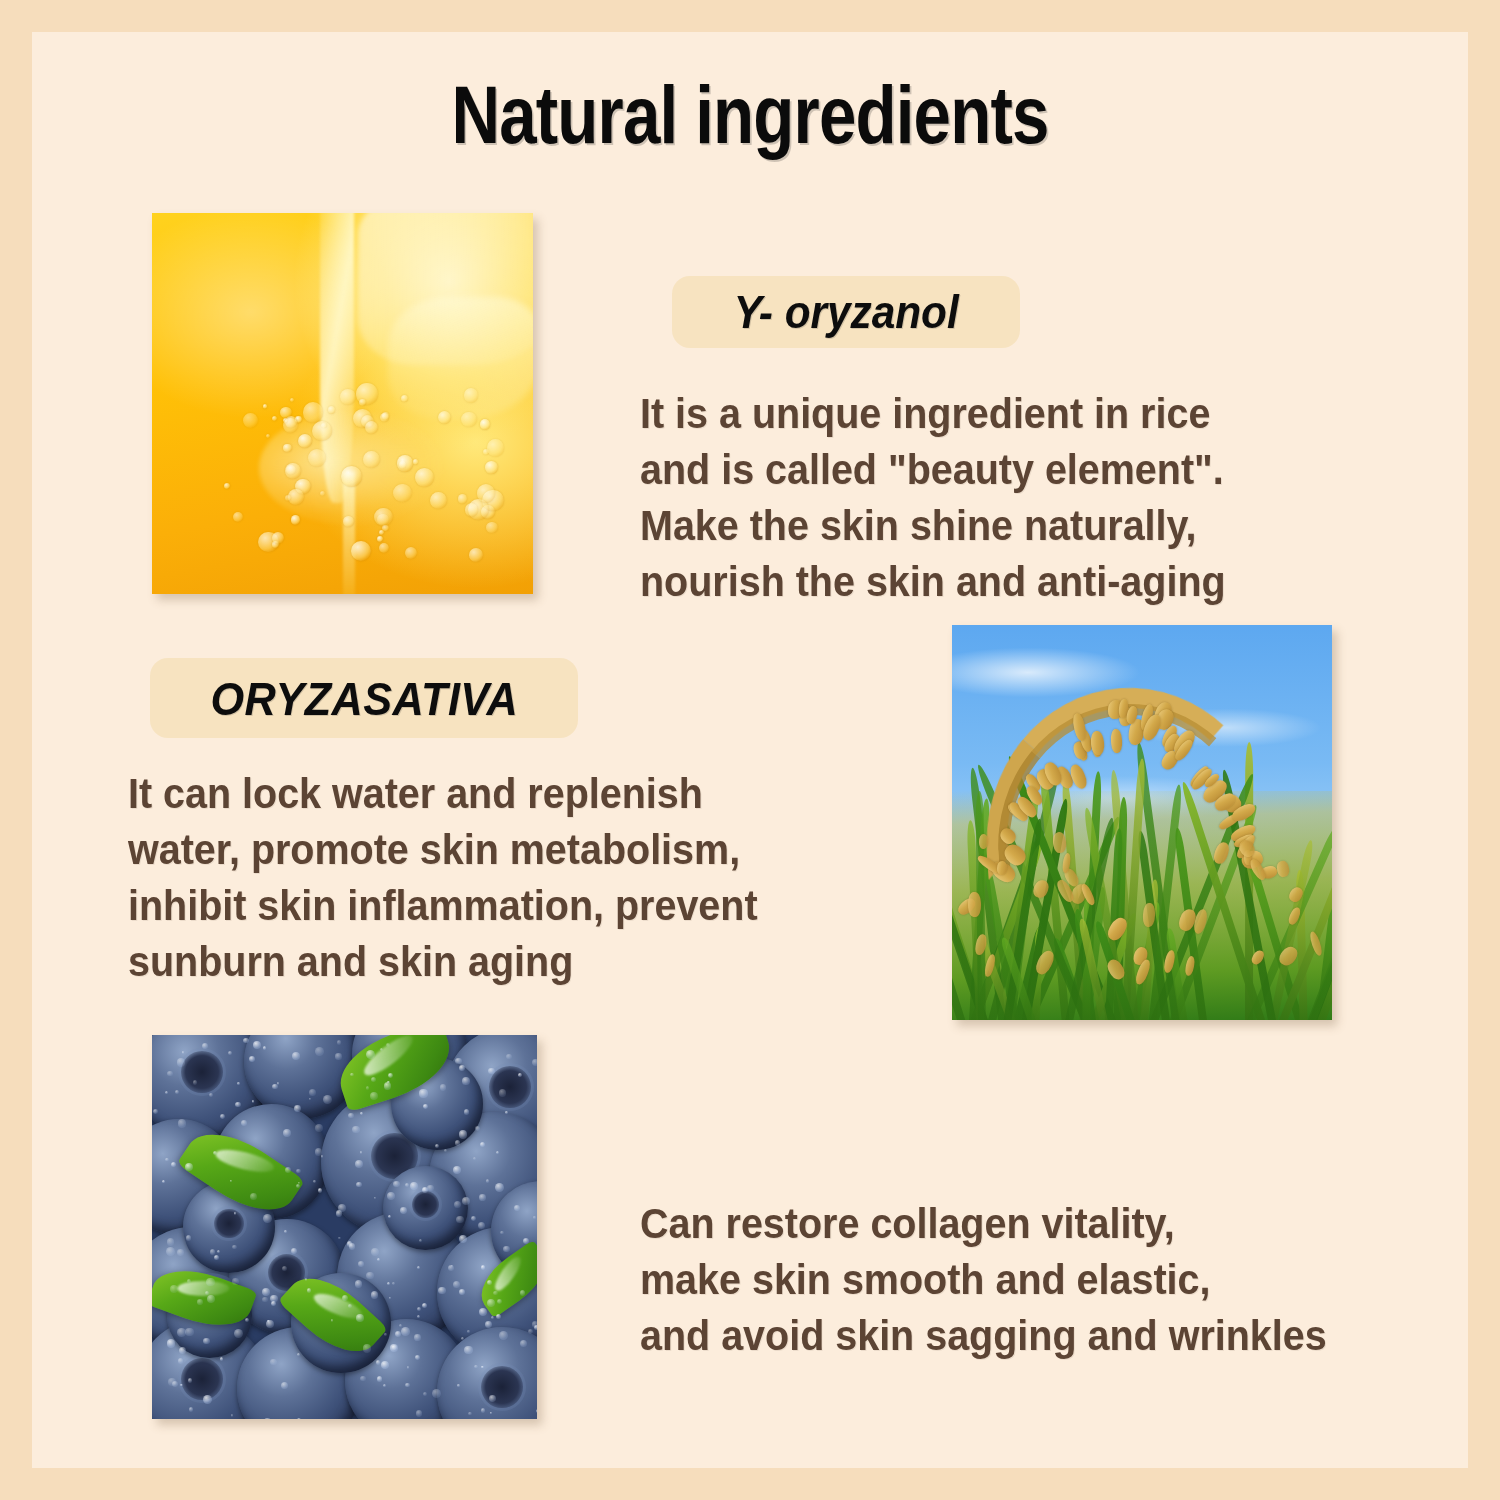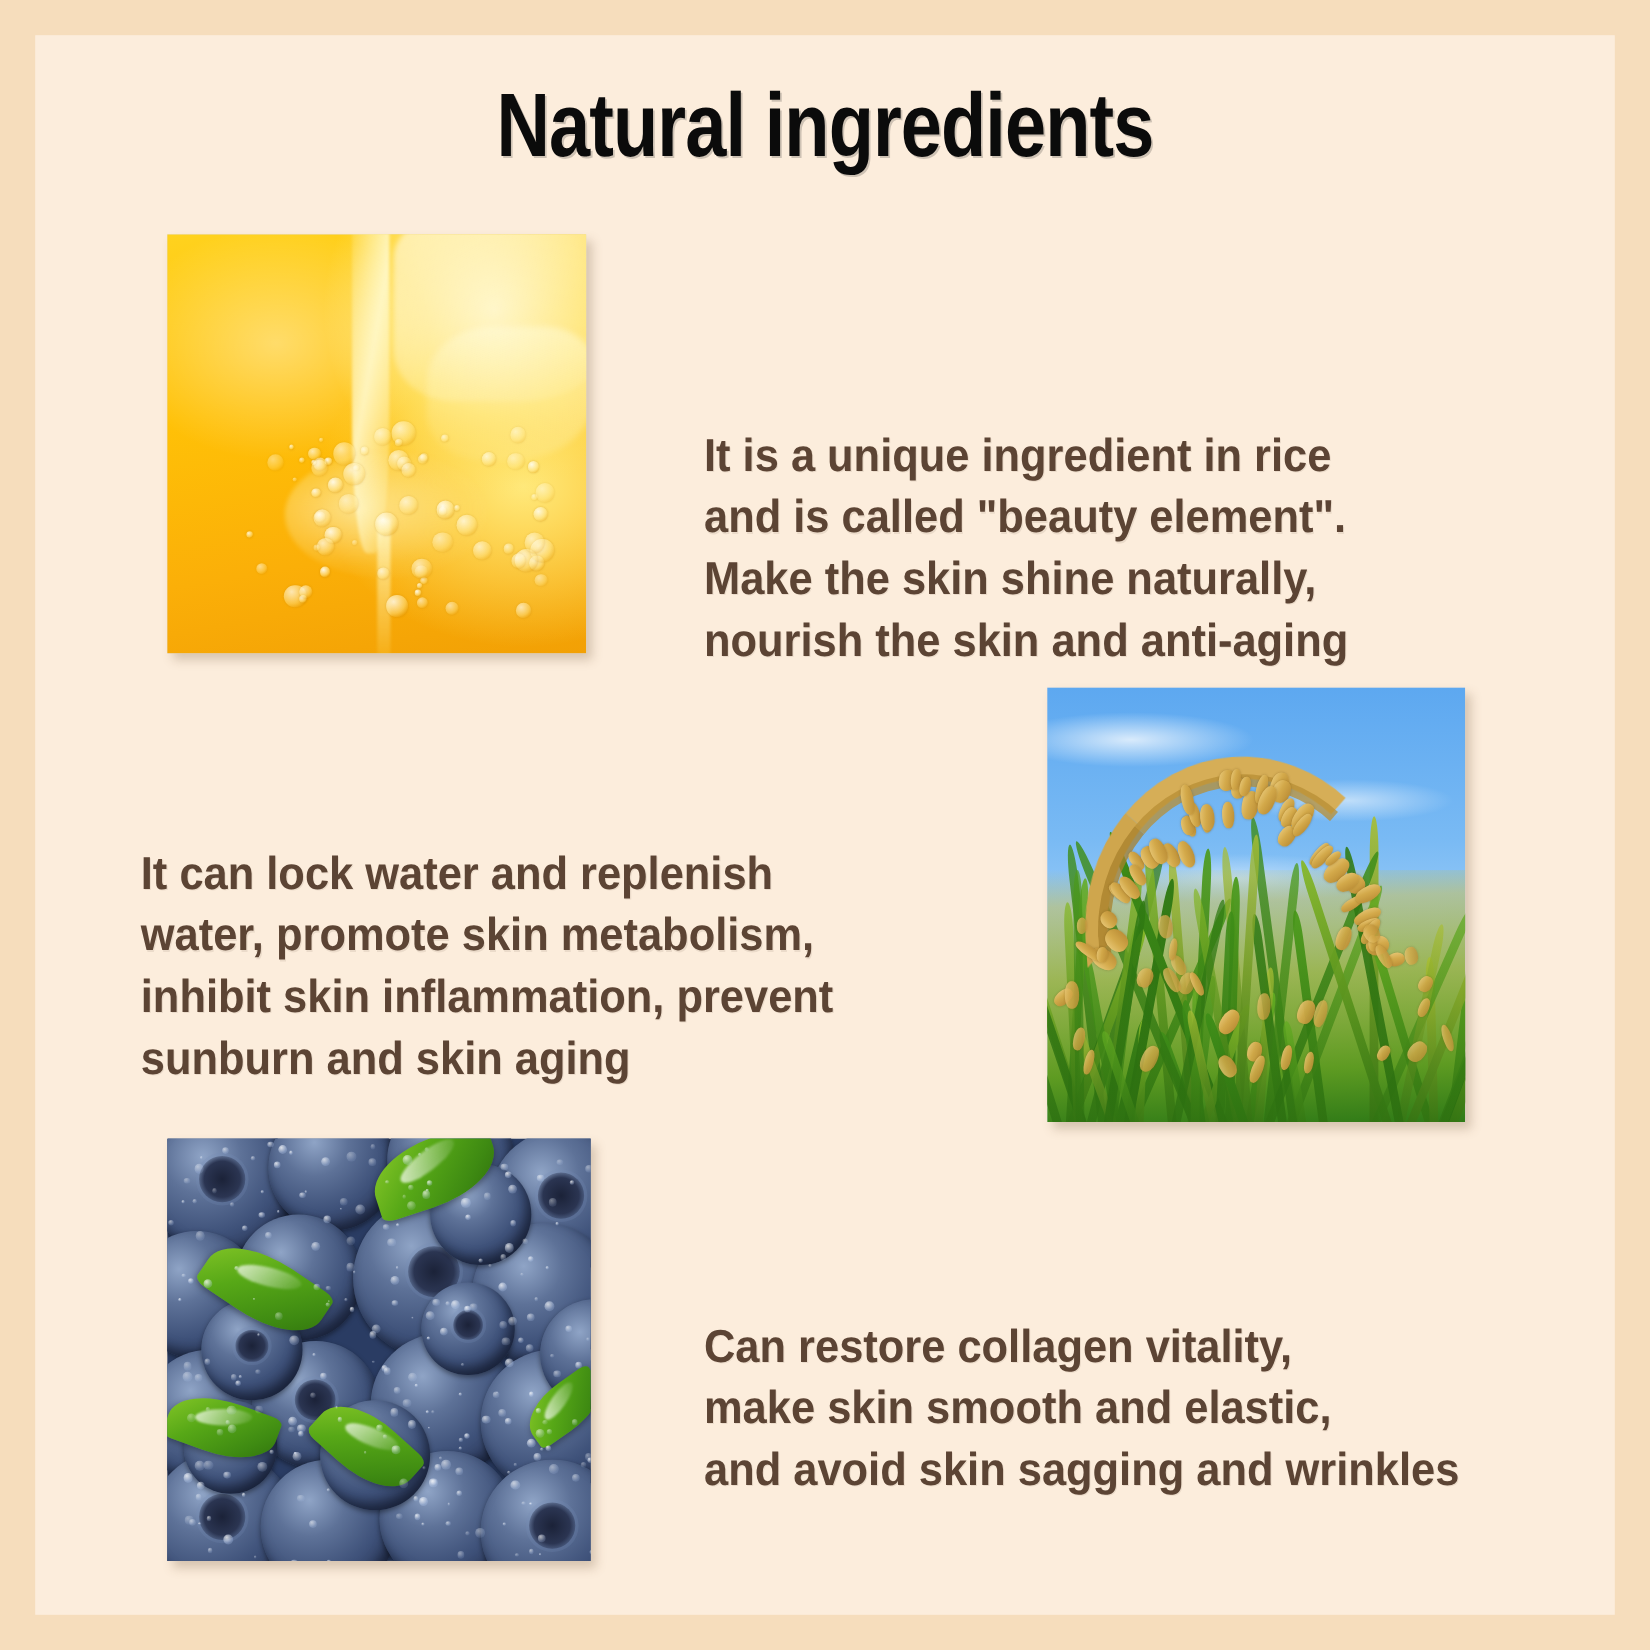--- a/index.html
+++ b/index.html
@@ -312,26 +312,32 @@
         <div class="bub" style="left: 59.0408%; top: 84.7202%; width: 5.88256px; height: 5.88256px; opacity: 0.942057;"></div>
         <div class="bub" style="left: 60.3075%; top: 52.2348%; width: 7.63759px; height: 7.63759px; opacity: 0.602795;"></div>
         <div class="bub" style="left: 80.1909%; top: 73.8654%; width: 9.64193px; height: 9.64193px; opacity: 0.641959;"></div>
         <div class="bub" style="left: 21.1914%; top: 78.5268%; width: 10.2239px; height: 10.2239px; opacity: 0.5821;"></div>
         <div class="bub" style="left: 82.0272%; top: 76.1959%; width: 13.8706px; height: 13.8706px; opacity: 0.630199;"></div>
         <div class="bub" style="left: 34.8671%; top: 73.969%; width: 6.66598px; height: 6.66598px; opacity: 0.455842;"></div>
         <div class="bub" style="left: 59.7191%; top: 52.3756%; width: 9.13241px; height: 9.13241px; opacity: 0.608154;"></div>
       </div>
   </div>
 
+  <div class="pill" id="pill-oryzanol">
+    <span class="pill-text">Y- oryzanol</span>
+  </div>
 
   <div class="body-text" id="text-oryzanol">It is a unique ingredient in rice
 and is called "beauty element".
 Make the skin shine naturally,
 nourish the skin and anti-aging</div>
 
+  <div class="pill" id="pill-sativa">
+    <span class="pill-text">ORYZASATIVA</span>
+  </div>
 
   <div class="body-text" id="text-sativa">It can lock water and replenish
 water, promote skin metabolism,
 inhibit skin inflammation, prevent
 sunburn and skin aging</div>
 
   <div class="photo" id="photo-rice">
     <div class="layer" id="rice-sky"></div>
     <div class="layer" id="rice-clouds"></div>
     <div class="layer" id="rice-field"></div>

